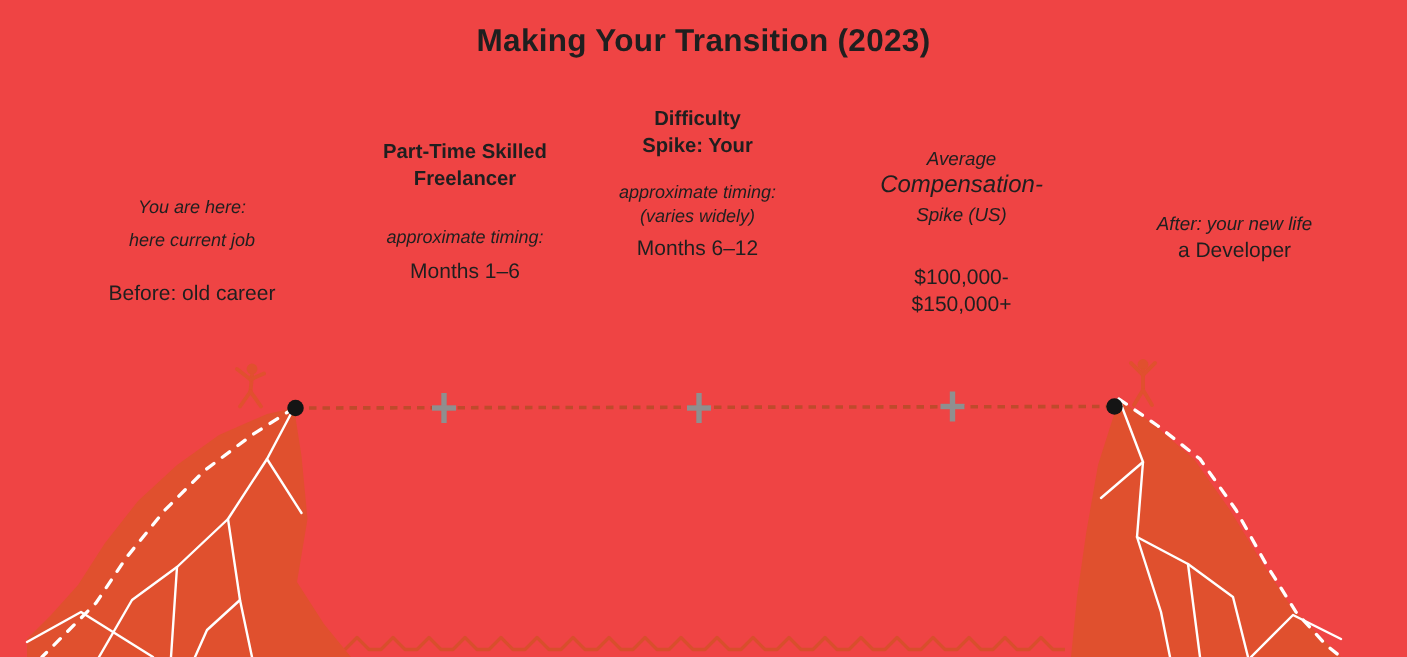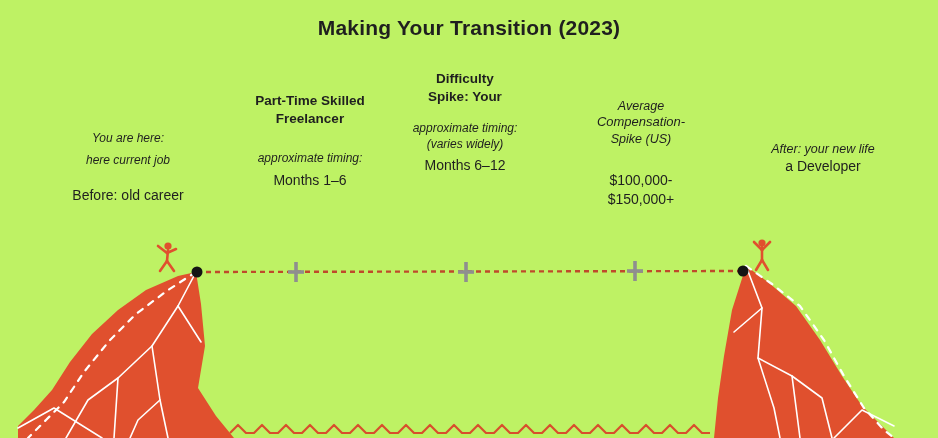--- a/index.html
+++ b/index.html
@@ -1,19 +1,19 @@
 <!DOCTYPE html>
 <html><head>
 <meta charset="utf-8">
 <style>
   html,body{margin:0;padding:0;background:#ffffff;}
   .canvas{
     position:relative;
     width:938px;height:438px;
-    background:#bef264;
+    background:#ef4444;
     overflow:hidden;
     font-family:"Liberation Sans","DejaVu Sans",sans-serif;
     color:#1f1f1f;
   }
   .title{
     position:absolute;top:16px;left:0;width:938px;
     text-align:center;font-size:21px;font-weight:bold;
     letter-spacing:.2px;
   }
   .label{
@@ -49,21 +49,21 @@
   <div class="label" style="left:385px;top:70px;width:160px;">
     <div class="hd">Difficulty</div>
     <div class="hd">Spike: Your</div>
     <div class="sub gap-md">approximate timing:</div>
     <div class="sub">(varies widely)</div>
     <div class="val" style="margin-top:4px;">Months 6–12</div>
   </div>
 
   <div class="label" style="left:560px;top:98px;width:162px;">
     <div class="sub" style="font-size:12.5px;">Average</div>
-    <div class="sub" style="font-size:13px;">Compensation-</div>
+    <div class="sub" style="font-size:16px;">Compensation-</div>
     <div class="sub" style="font-size:12.5px;">Spike (US)</div>
     <div class="val gap-lg">$100,000-</div>
     <div class="val">$150,000+</div>
   </div>
 
   <div class="label" style="left:740px;top:141px;width:166px;">
     <div class="sub" style="font-size:12.5px;">After: your new life</div>
     <div class="val">a Developer</div>
   </div>
 

